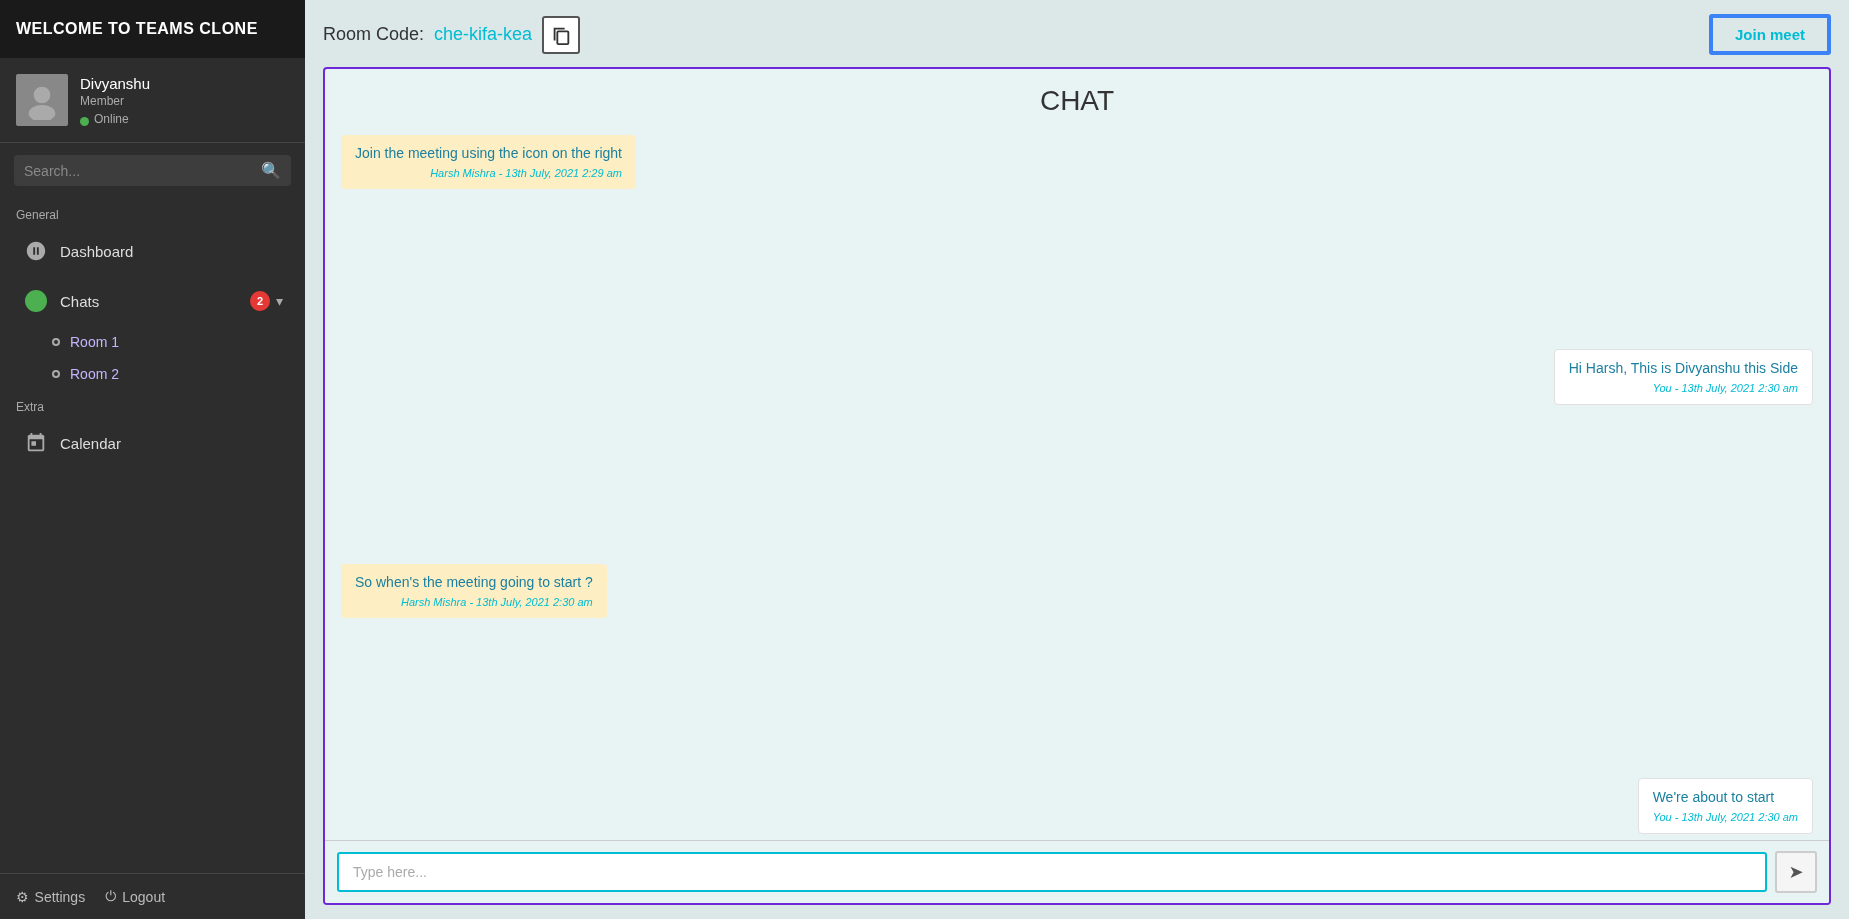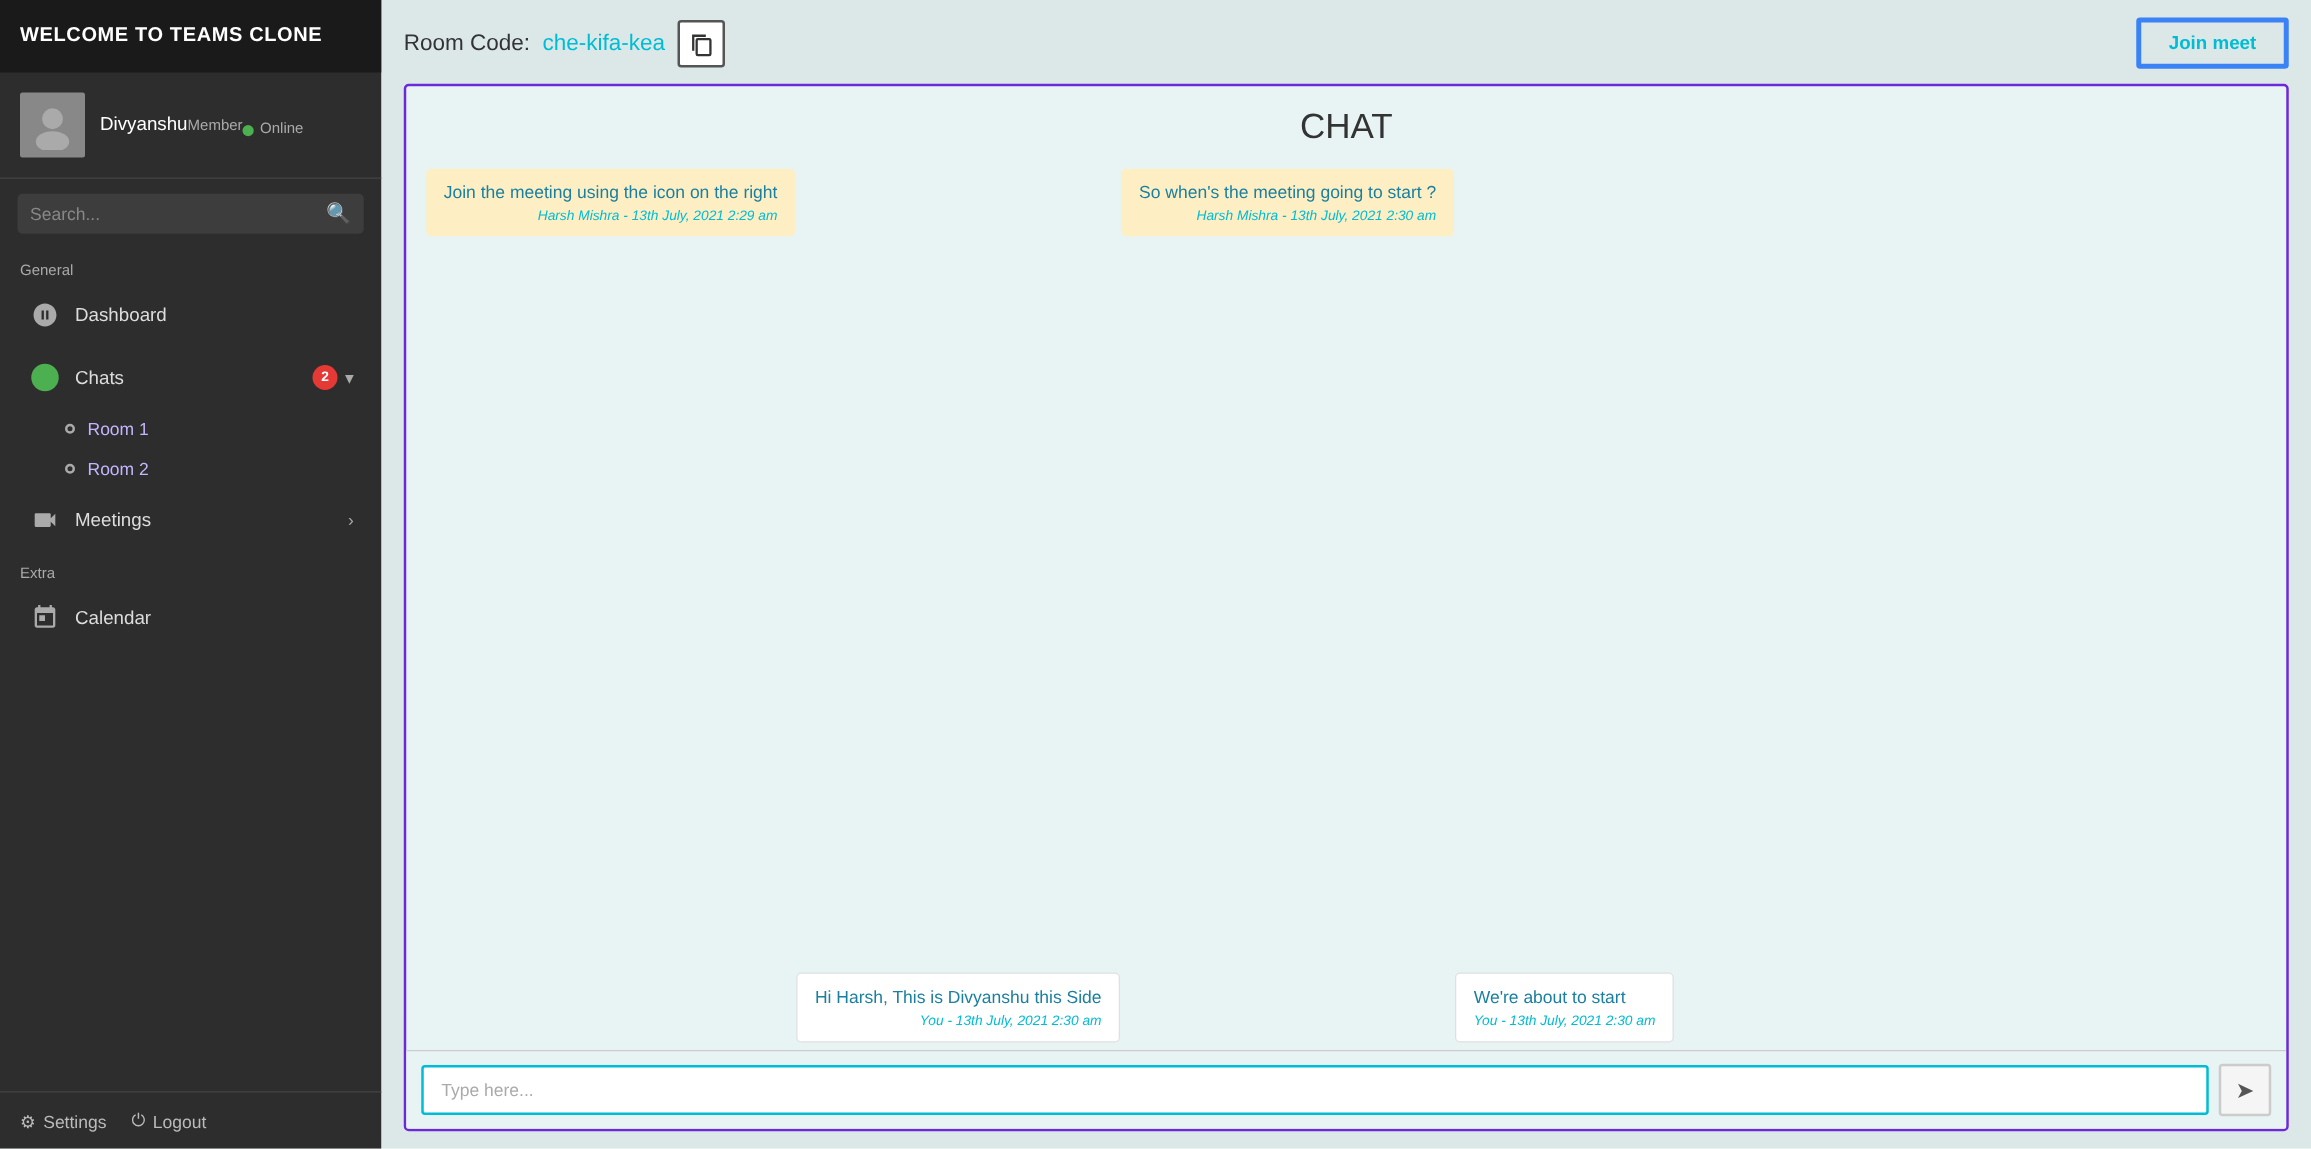--- a/index.html
+++ b/index.html
@@ -41,21 +41,21 @@
       display: flex;
       align-items: center;
       justify-content: center;
       margin-right: 12px;
       flex-shrink: 0;
       overflow: hidden;
     }
 
     #avatar svg { width: 40px; height: 40px; fill: #555; }
 
-    #user-info { display: flex; flex-direction: row; }
+    #user-info { display: flex; flex-direction: column; }
     #user-name { color: #fff; font-size: 15px; font-weight: 500; }
     #user-role { color: #aaa; font-size: 12px; margin-top: 2px; }
     #user-status { display: flex; align-items: flex-end; margin-top: 4px; font-size: 12px; color: #aaa; }
     #status-dot { width: 9px; height: 9px; background: #4caf50; border-radius: 50%; margin-right: 5px; }
 
     #search-box {
       margin: 12px 14px;
       display: flex;
       align-items: center;
       background: #3d3d3d;
@@ -236,22 +236,23 @@
       font-weight: 400;
       color: #333;
       padding: 16px 0 12px;
     }
 
     #messages-area {
       flex: 1;
       overflow-y: auto;
       padding: 6px 16px;
       display: flex;
-      flex-direction: row;
+      flex-direction: column;
       gap: 1px;
+      justify-content: space-between;
     }
 
     .msg-bubble {
       border-radius: 4px;
       padding: 10px 14px;
       max-width: 68%;
     }
 
     .msg-bubble.received {
       background: #fdefc3;
@@ -353,29 +354,20 @@
   <div class="sub-nav-item">
     <div class="sub-dot"></div>
     <span>Room 1</span>
   </div>
 
   <div class="sub-nav-item">
     <div class="sub-dot"></div>
     <span>Room 2</span>
   </div>
 
-  <div class="nav-item">
-    <div class="nav-icon">
-      <svg width="22" height="22" viewBox="0 0 24 24" fill="#aaa">
-        <path d="M17 10.5V7a1 1 0 0 0-1-1H4a1 1 0 0 0-1 1v10a1 1 0 0 0 1 1h12a1 1 0 0 0 1-1v-3.5l4 4v-11l-4 4z"></path>
-      </svg>
-    </div>
-    <span class="nav-label">Meetings</span>
-    <span class="nav-chevron">›</span>
-  </div>
 
   <div class="section-label">Extra</div>
 
   <div class="nav-item">
     <div class="nav-icon">
       <svg width="22" height="22" viewBox="0 0 24 24" fill="#aaa">
         <path d="M19 3h-1V1h-2v2H8V1H6v2H5C3.89 3 3 3.9 3 5v14c0 1.1.89 2 2 2h14c1.1 0 2-.9 2-2V5c0-1.1-.9-2-2-2zm0 16H5V8h14v11zM7 10h5v5H7z"></path>
       </svg>
     </div>
     <span class="nav-label">Calendar</span>

